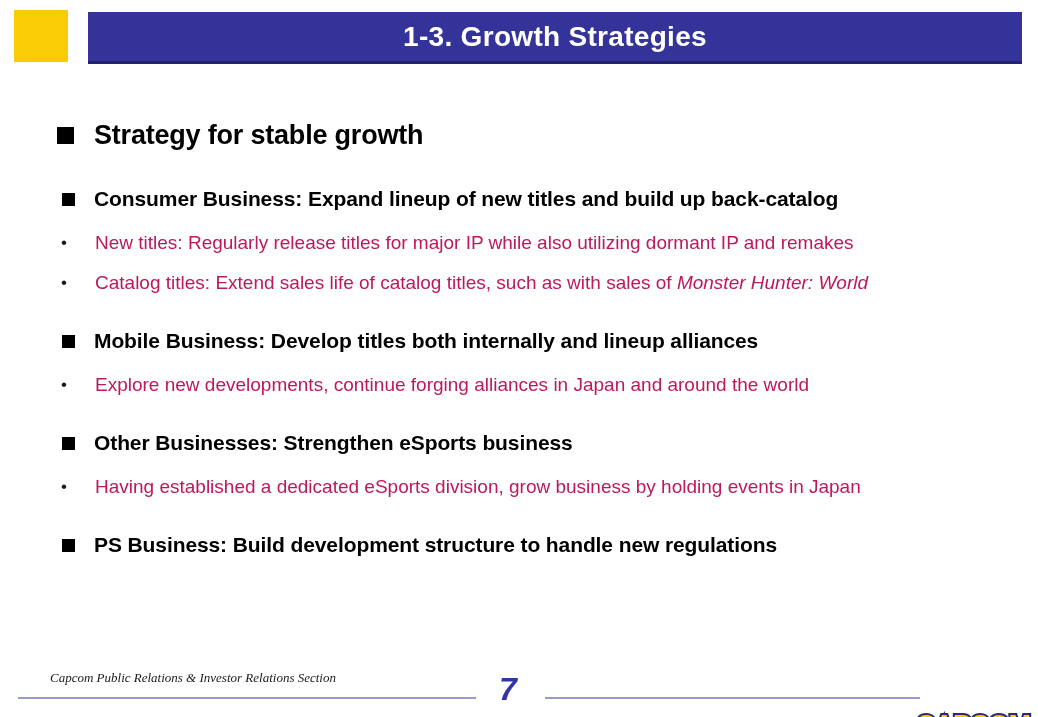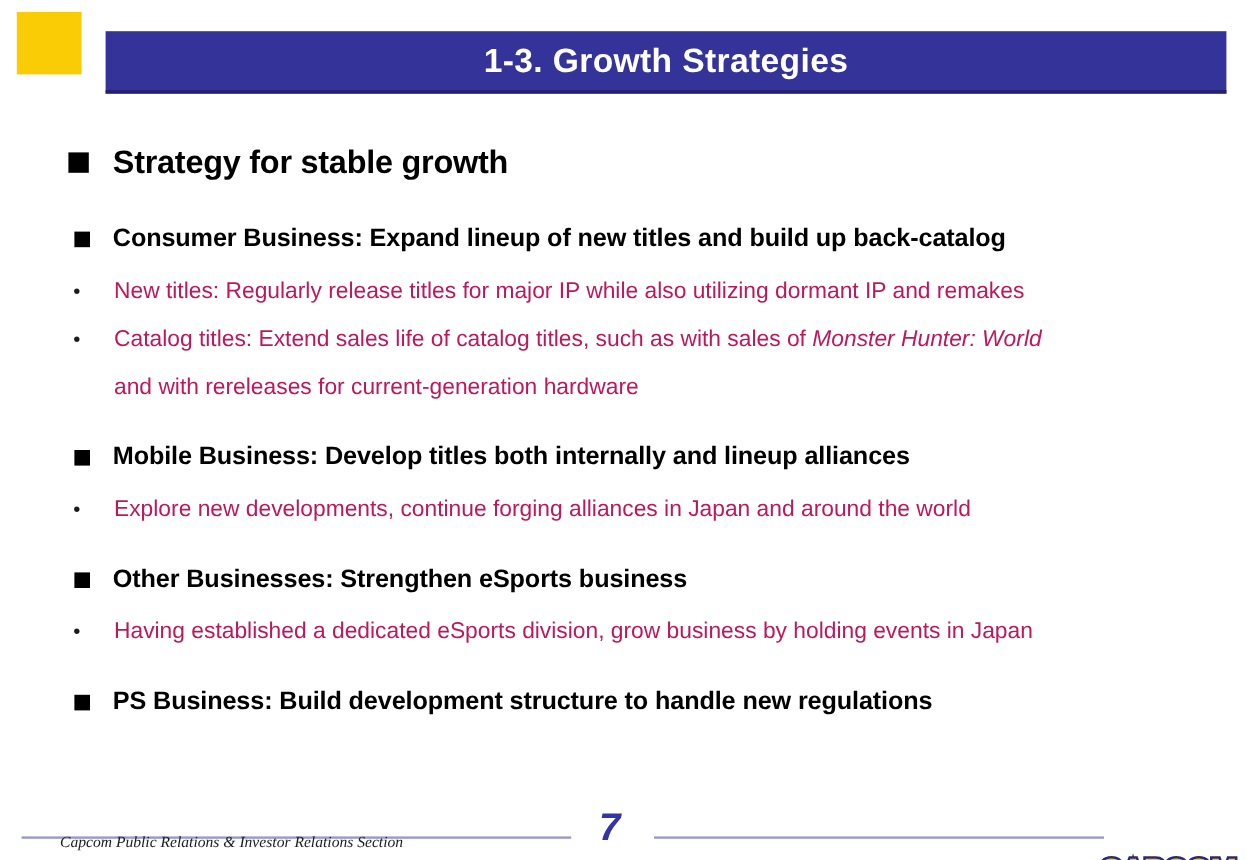--- a/index.html
+++ b/index.html
@@ -12,21 +12,21 @@
     color:#111;
   }
 
   
   .accent-square {
     position:absolute; left:14px; top:10px;
     width:54px; height:52px;
     background:#FACC05;
   }
   .title-bar {
-    position:absolute; left:88px; top:26px; right:16px; height:52px;
+    position:absolute; left:88px; top:12px; right:16px; height:52px;
     background:#333399;
     border-bottom:3px solid #232270;
     display:flex; align-items:center; justify-content:center;
   }
   .title-bar-text {
     color:#ffffff; font-size:28px; font-weight:bold; letter-spacing:0.3px;
   }
 
   
   .content {
@@ -68,21 +68,21 @@
   
   .footer-line-left {
     position:absolute; left:18px; top:697px; width:458px; height:2px;
     background:#9999CC;
   }
   .footer-line-right {
     position:absolute; left:545px; top:697px; width:375px; height:2px;
     background:#9999CC;
   }
   .footer-credit {
-    position:absolute; left:50px; top:694px;
+    position:absolute; left:50px; top:670px;
     font-family:"Liberation Serif", serif; font-style:italic;
     font-size:13px; color:#1a1a1a;
   }
   .page-number {
     position:absolute; left:486px; top:671px; width:44px;
     text-align:center;
     font-size:32px; font-weight:bold; font-style:italic;
     color:#3333AA;
   }
   .capcom-logo {
@@ -107,21 +107,21 @@
   <div class="section">
     <div class="section-heading">
       <span class="sq-sm"></span>
       <span>Consumer Business: Expand lineup of new titles and build up back-catalog</span>
     </div>
     <ul class="bullet-list">
       <li class="bullet-item">
         <span>New titles: Regularly release titles for major IP while also utilizing dormant IP and remakes</span>
       </li>
       <li class="bullet-item">
-        <span>Catalog titles: Extend sales life of catalog titles, such as with sales of </span><em>Monster Hunter: World</em><span class="cont-line">and with rereleases for current-generation hardware</span>
+        <span>Catalog titles: Extend sales life of catalog titles, such as with sales of </span><em>Monster Hunter: World</em>
       </li>
     </ul>
   </div>
 
   <div class="section">
     <div class="section-heading">
       <span class="sq-sm"></span>
       <span>Mobile Business: Develop titles both internally and lineup alliances</span>
     </div>
     <ul class="bullet-list">

